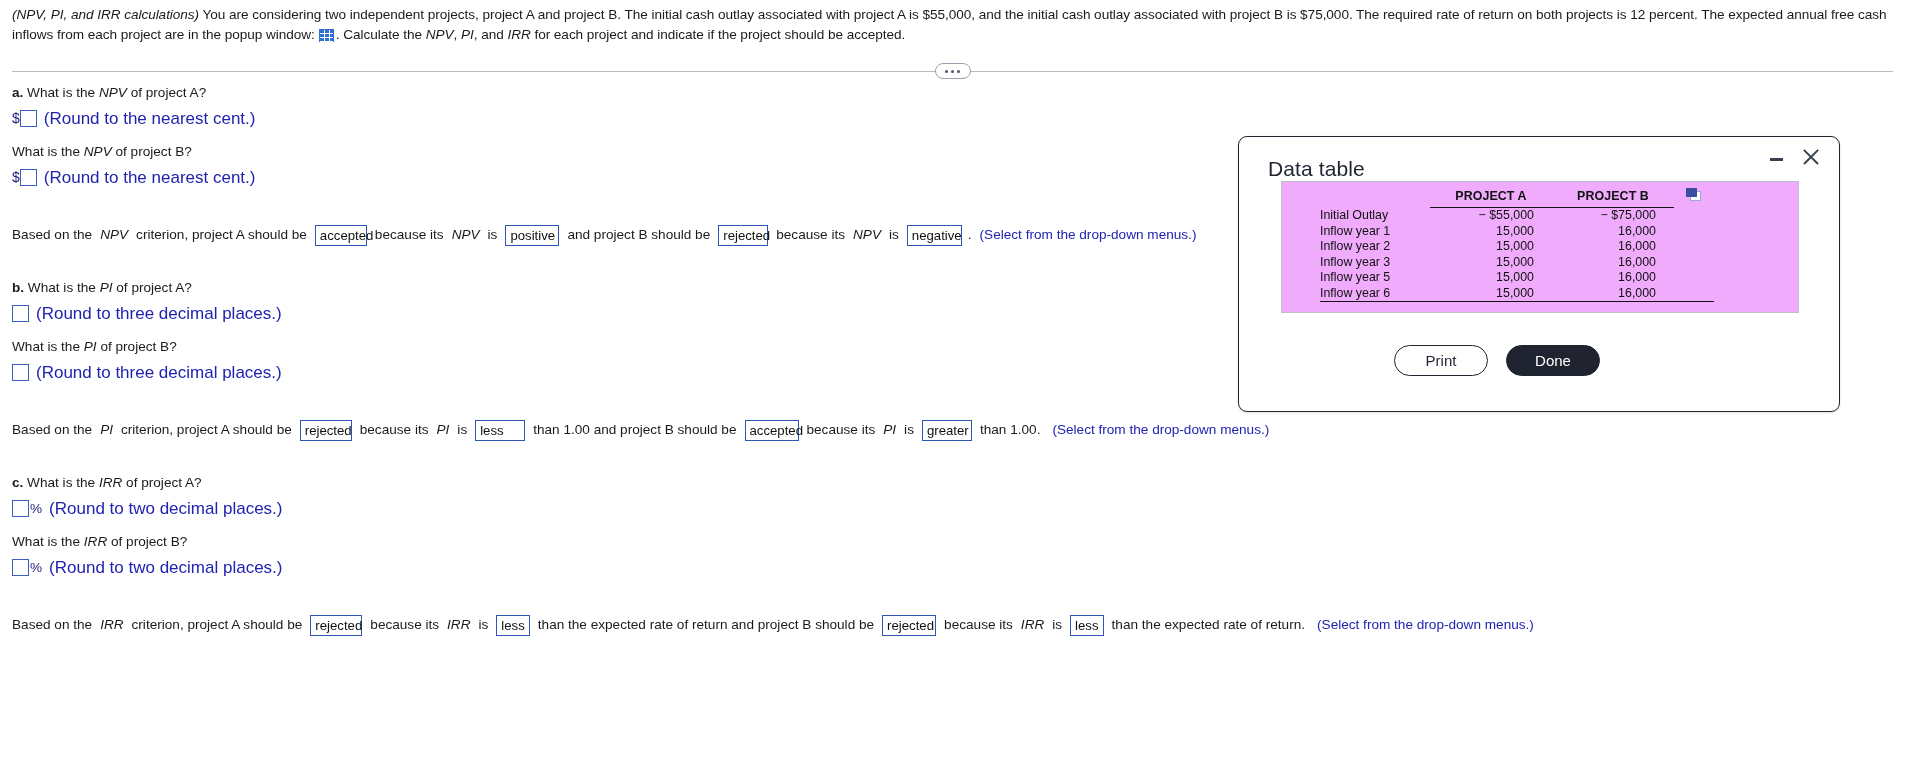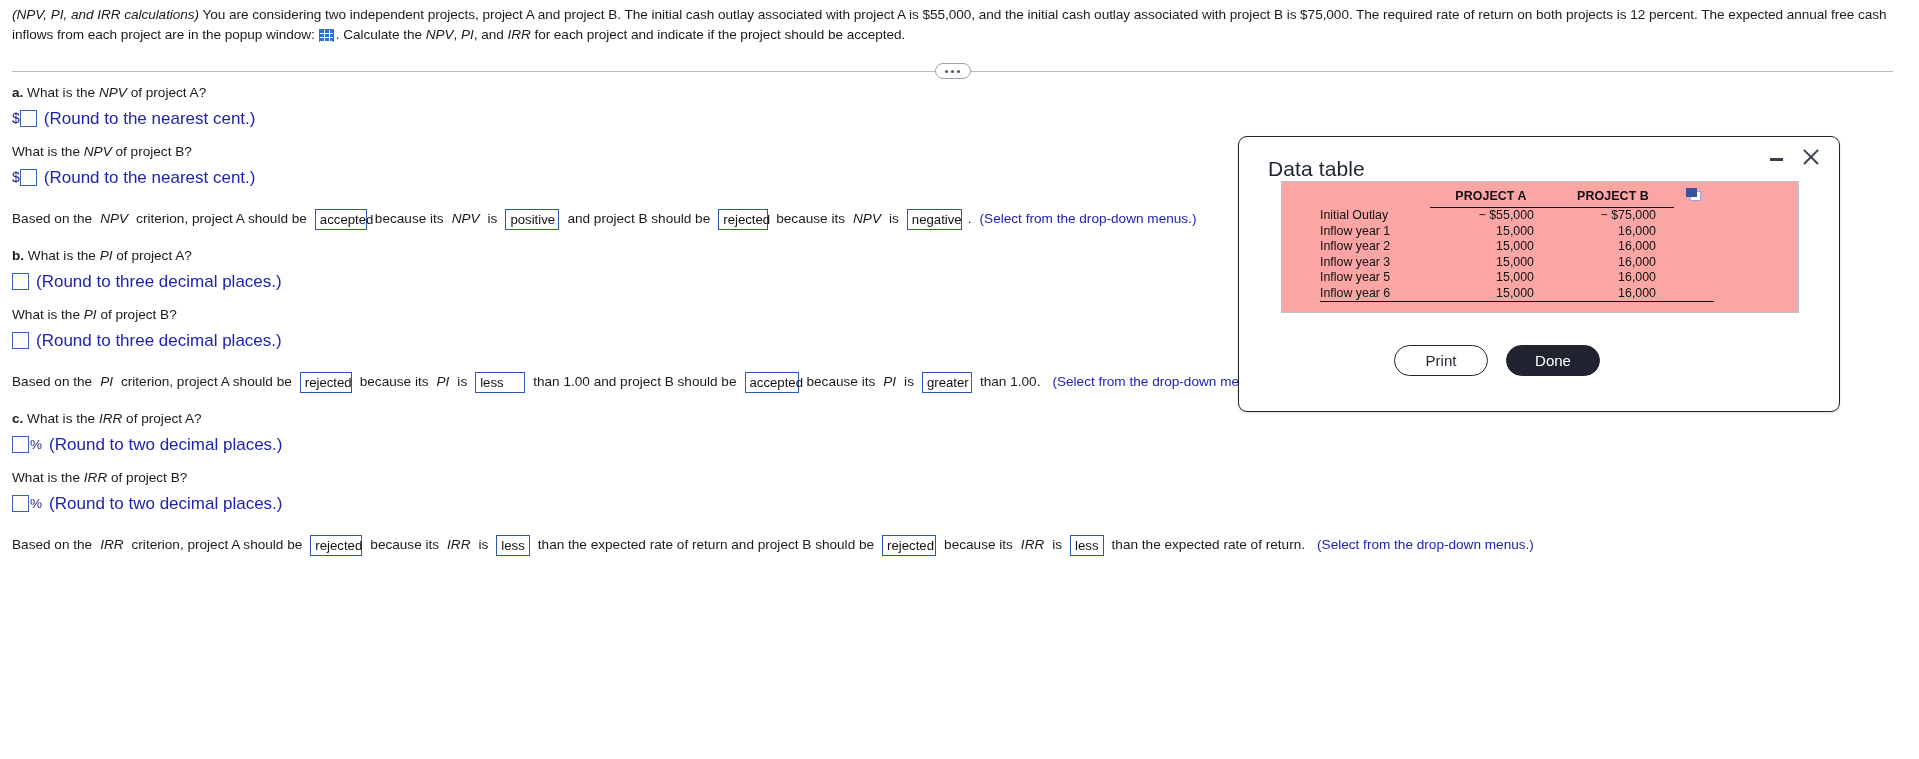--- a/index.html
+++ b/index.html
@@ -144,21 +144,21 @@
 
   
   .critline {
     line-height: 22px;
     margin: 22px 0 0 0;
     white-space: nowrap;
     display: flex;
     align-items: center;
     flex-wrap: nowrap;
   }
-  .critline .txt { margin: 0 4px; }
+  .critline .txt { margin: 16px 4px; }
   .critline .txt.first { margin-left: 0; }
 
   .dropbox {
     display: inline-block;
     border: 1px solid #2f55b5;
     background: #ffffff;
     color: #111111;
     font-size: 13.2px;
     line-height: 16px;
     padding: 2px 4px 2px 4px;
@@ -243,21 +243,21 @@
   .btn-close::before { transform: rotate(45deg); }
   .btn-close::after  { transform: rotate(-45deg); }
 
   .table-frame {
     position: absolute;
     left: 42px;
     top: 44px;
     width: 518px;
     height: 132px;
     border: 1px solid #bcc1c9;
-    background: #fca5a5;
+    background: #f0abfc;
     padding: 0;
   }
   table.dt {
     border-collapse: collapse;
     margin: 5px 0 0 38px;
     font-size: 12.4px;
     color: #111111;
   }
   table.dt th {
     font-weight: bold;

